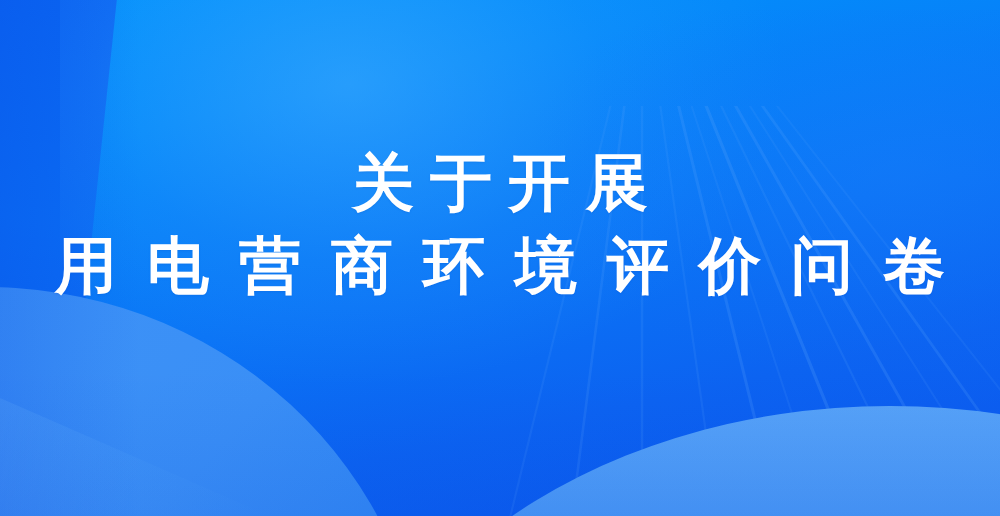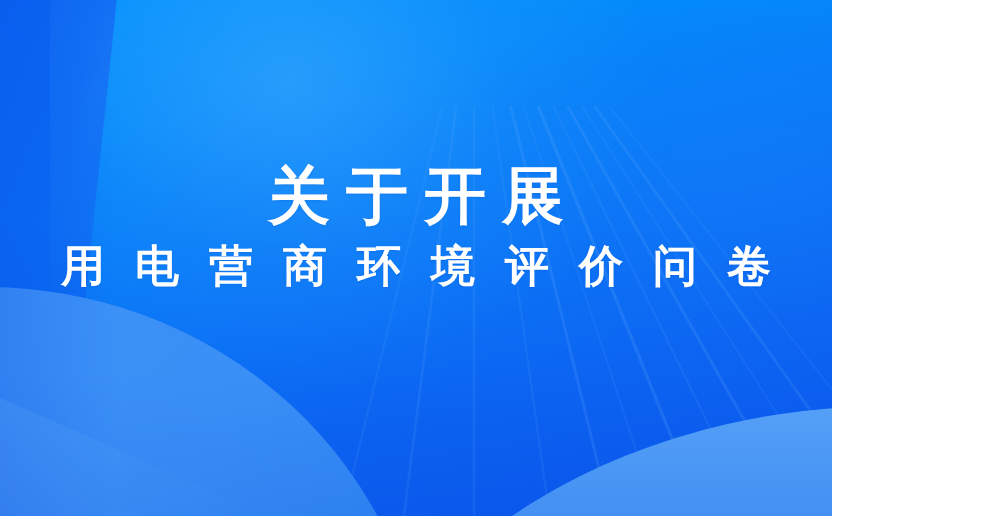--- a/index.html
+++ b/index.html
@@ -3,24 +3,24 @@
 <meta charset="utf-8">
 <title>公告横幅</title>
 <style>
   html, body {
     margin: 0;
     padding: 0;
     background: #ffffff;
   }
   #banner {
     position: relative;
-    width: 832px;
+    width: 1000px;
     height: 516px;
     overflow: hidden;
-    font-family: Liberation Sans, sans-serif;
+    font-family: Liberation Serif, serif;
     background: linear-gradient(168deg, #0192FC 0%, #0489FA 22%, #0A74F6 52%, #0C63F1 74%, #0B57EE 100%);
   }
 
   
   .edge-band {
     position: absolute;
     left: -60px;
     top: -40px;
     width: 180px;
     height: 620px;
@@ -124,21 +124,21 @@
   }
   .title-line {
     color: #ffffff;
     font-weight: 700;
     line-height: 1.34;
     white-space: nowrap;
     text-align: center;
     text-shadow: 0 1px 2px rgba(0,70,190,0.18);
   }
   .line-1 { font-size: 62px; letter-spacing: 16px; text-indent: 16px; }
-  .line-2 { font-size: 44px; letter-spacing: 30px; text-indent: 30px; }
+  .line-2 { font-size: 62px; letter-spacing: 30px; text-indent: 30px; }
   .line-3 { font-size: 62px; letter-spacing: 22px; text-indent: 22px; }
 </style>
 </head>
 <body>
 
 <div id="banner">
 
   <div class="edge-band"></div>
   <div class="glow-a"></div>
   <div class="glow-b"></div>

